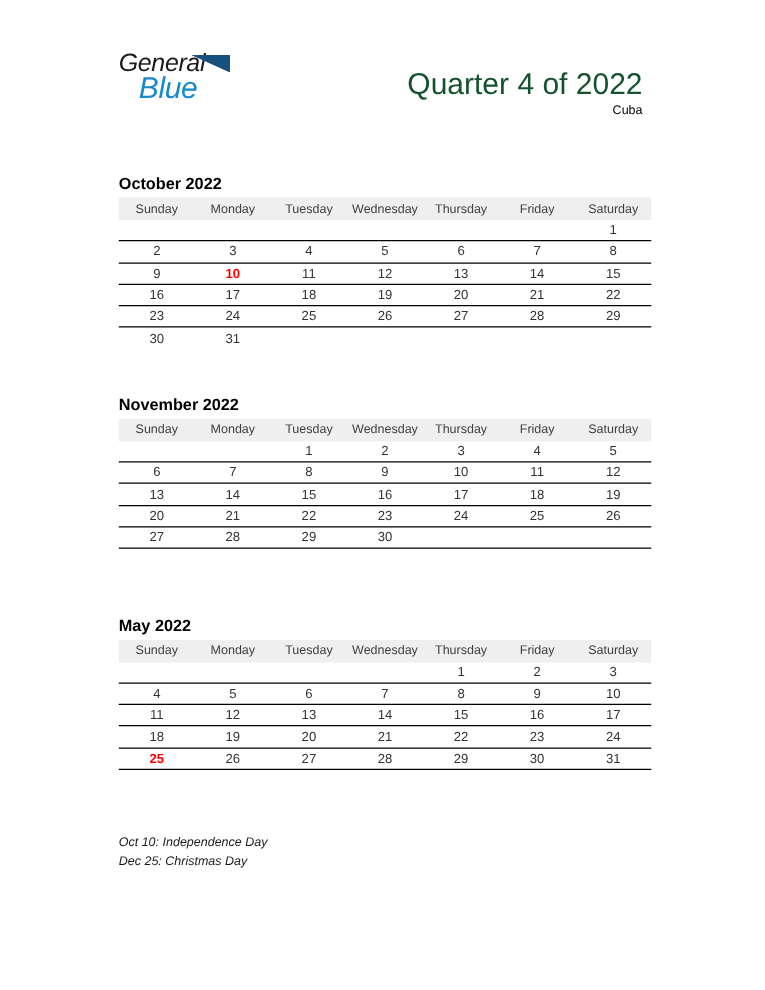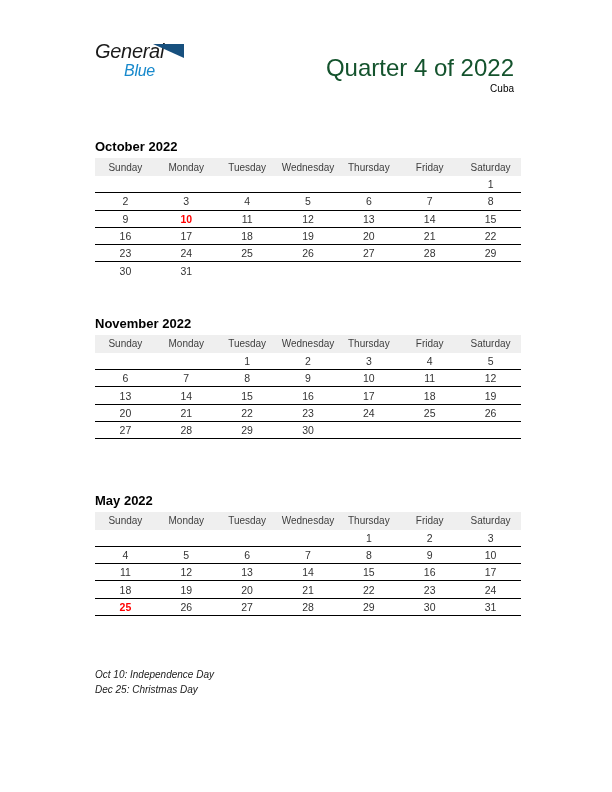--- a/index.html
+++ b/index.html
@@ -16,23 +16,23 @@
   
   .logo { position:absolute; left:95px; top:40px; width:110px; height:42px;font-style:italic; }
   .logo-general {
     position:absolute; left:0; top:0;
     font-size:20px; line-height:22px; color:#1a1a1a; letter-spacing:-0.3px;
   }
   .logo-triangle {
     position:absolute; left:58px; top:4px; width:31px; height:14px; display:block;
   }
   .logo-blue {
-    position:absolute; left:0; top:20px; width:89px;
-    text-align:center;
-    font-size:16px; line-height:22px; letter-spacing:-0.3px;
+    position:absolute; left:16px; top:20px; width:89px;
+    text-align:left;
+    font-size:24px; line-height:22px; letter-spacing:-0.3px;
     color:var(--logo-blue,#1789cc);
   }
 
   
   .doc-header {
     position:absolute; top:41px; right:98px; text-align:right;
   }
   .doc-title { font-size:24px; line-height:22px; color:#14532d; font-weight:normal;margin-top:16px; }
   .doc-subtitle { font-size:10px; line-height:17px; color:#000; margin-top:1px; }
 

